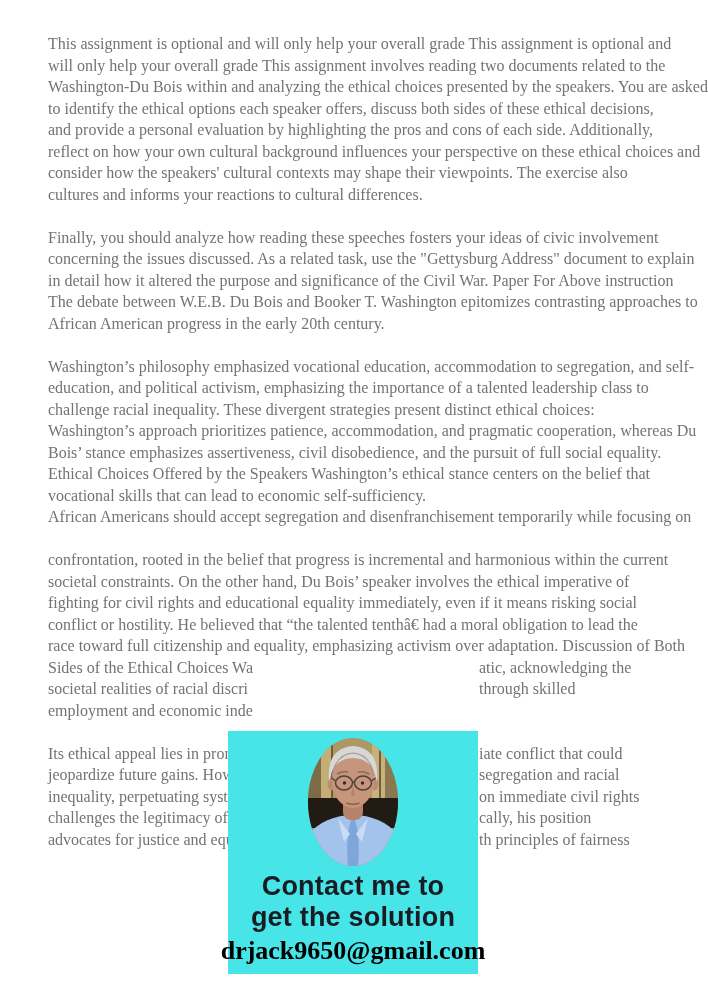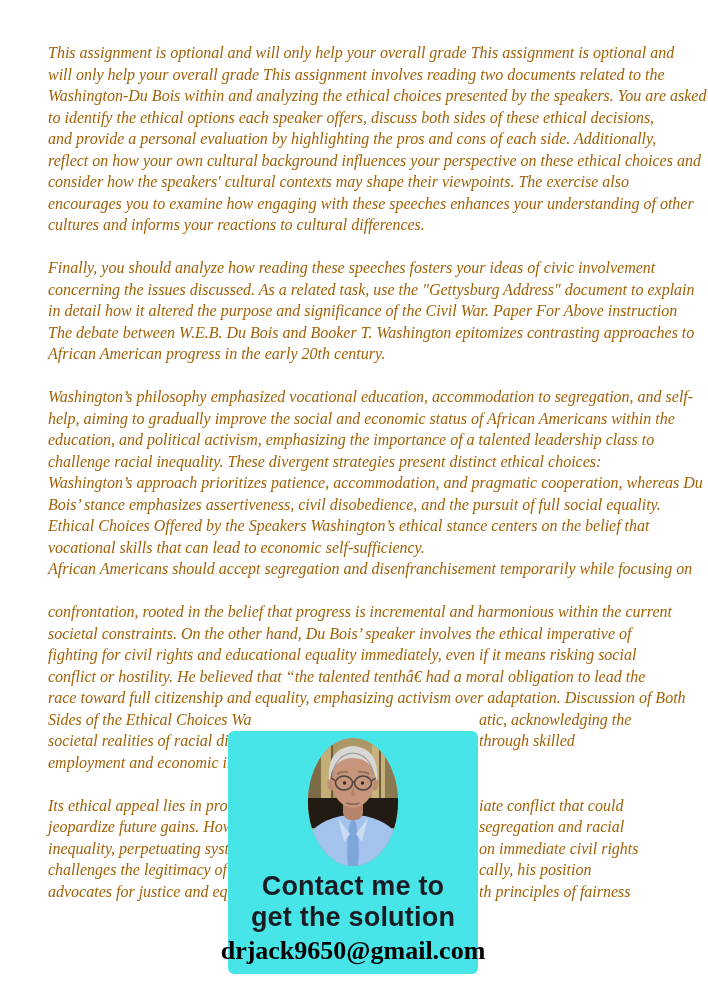--- a/index.html
+++ b/index.html
@@ -5,26 +5,25 @@
   html, body { margin: 0; padding: 0; }
   body {
     width: 708px; height: 1000px;
     background: #ffffff;
     position: relative;
     overflow: hidden;
     font-family: "Liberation Serif", serif;
   }
   .doc-text {
     position: absolute;
-    left: 48px; top: 42px;
+    left: 48px; top: 33px;
     width: 614px;
     font-size: 16px;
     line-height: 21.5px;
-    color: #a16207;
-    font-style: italic;
+    color: #737373;
   }
   .paragraph { margin: 0 0 21.5px 0; }
   .line {
     white-space: nowrap;
     height: 21.5px;
     position: relative;
   }
   .frag-right {
     position: absolute;
     left: 431px;
@@ -34,21 +33,20 @@
   .overlay {
     position: absolute;
     left: 228px; top: 731px;
     width: 250px; height: 243px;
     background: #48E5E8;
     z-index: 10;
     display: flex;
     flex-direction: column;
     align-items: center;
     box-sizing: border-box;
-    border-radius: 6px;
   }
   .portrait { margin-top: 7px; display: block; }
   .contact-msg {
     margin-top: 5px;
     font-family: "Liberation Sans", sans-serif;
     font-weight: 700;
     font-size: 27px;
     line-height: 31px;
     color: #191d23;
     text-align: center;
@@ -70,33 +68,31 @@
 
   <div class="doc-text">
       <div class="paragraph">
         <div class="line">This assignment is optional and will only help your overall grade This assignment is optional and</div>
         <div class="line">will only help your overall grade This assignment involves reading two documents related to the</div>
         <div class="line">Washington-Du Bois within and analyzing the ethical choices presented by the speakers. You are asked</div>
         <div class="line">to identify the ethical options each speaker offers, discuss both sides of these ethical decisions,</div>
         <div class="line">and provide a personal evaluation by highlighting the pros and cons of each side. Additionally,</div>
         <div class="line">reflect on how your own cultural background influences your perspective on these ethical choices and</div>
         <div class="line">consider how the speakers' cultural contexts may shape their viewpoints. The exercise also</div>
-        <div class="line">encourages you to examine how engaging with these speeches enhances your understanding of other</div>
         <div class="line">cultures and informs your reactions to cultural differences.</div>
       </div>
       <div class="paragraph">
         <div class="line">Finally, you should analyze how reading these speeches fosters your ideas of civic involvement</div>
         <div class="line">concerning the issues discussed. As a related task, use the "Gettysburg Address" document to explain</div>
         <div class="line">in detail how it altered the purpose and significance of the Civil War. Paper For Above instruction</div>
         <div class="line">The debate between W.E.B. Du Bois and Booker T. Washington epitomizes contrasting approaches to</div>
         <div class="line">African American progress in the early 20th century.</div>
       </div>
       <div class="paragraph">
         <div class="line">Washington’s philosophy emphasized vocational education, accommodation to segregation, and self-</div>
-        <div class="line">help, aiming to gradually improve the social and economic status of African Americans within the</div>
         <div class="line">education, and political activism, emphasizing the importance of a talented leadership class to</div>
         <div class="line">challenge racial inequality. These divergent strategies present distinct ethical choices:</div>
         <div class="line">Washington’s approach prioritizes patience, accommodation, and pragmatic cooperation, whereas Du</div>
         <div class="line">Bois’ stance emphasizes assertiveness, civil disobedience, and the pursuit of full social equality.</div>
         <div class="line">Ethical Choices Offered by the Speakers Washington’s ethical stance centers on the belief that</div>
         <div class="line">vocational skills that can lead to economic self-sufficiency.</div>
         <div class="line">African Americans should accept segregation and disenfranchisement temporarily while focusing on</div>
       </div>
       <div class="paragraph">
         <div class="line">confrontation, rooted in the belief that progress is incremental and harmonious within the current</div>

